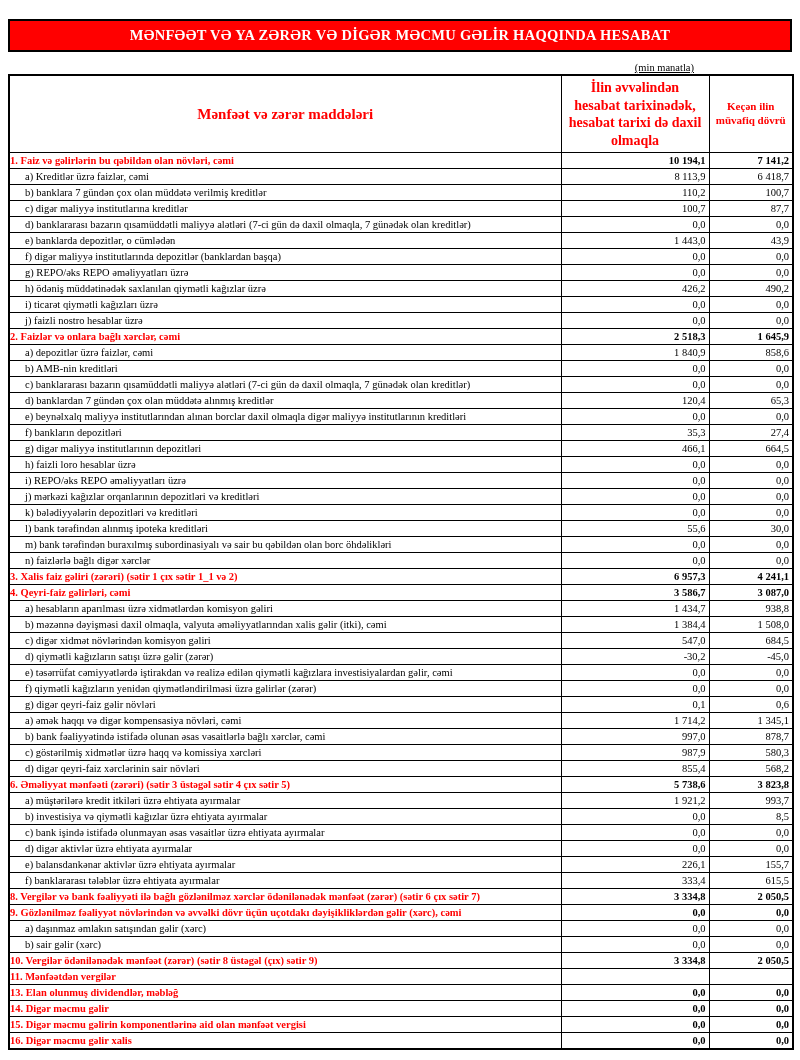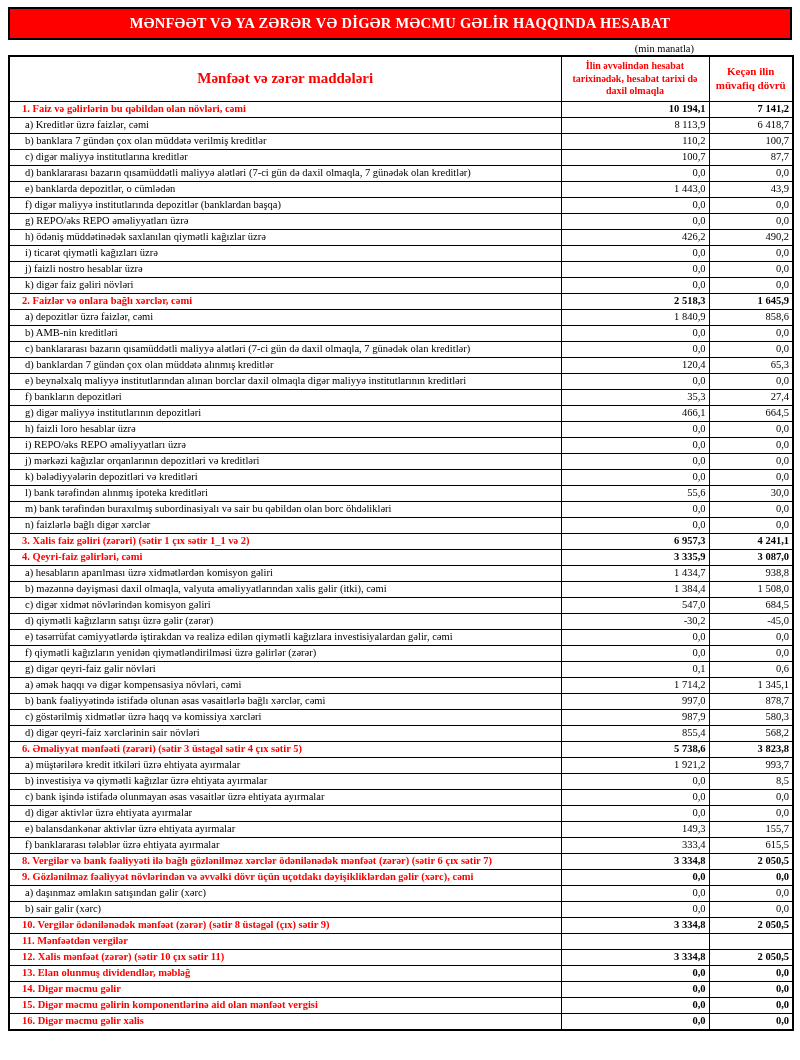--- a/index.html
+++ b/index.html
@@ -9,65 +9,67 @@
     font-family: "Liberation Serif", serif;
     color: #000;
   }
   .page { padding: 7px 8px 6px 8px; }
 
   .banner {
     background: #ff0000;
     border: 2px solid #000;
     text-align: center;
     padding: 5px 4px 6px 4px;
+    margin-top: 12px;
   }
   .banner span {
     color: #ffffff;
     font-weight: bold;
     font-size: 14.5px;
     letter-spacing: 0.3px;
   }
 
   .unit-note {
     text-align: right;
     font-size: 10.5px;
     padding-right: 98px;
-    margin: 3px 0 1px 0;
+    margin: 10px 0 1px 0;
+    text-decoration: underline;
   }
 
   table.pl {
     border-collapse: collapse;
     width: 784px;
     table-layout: fixed;
     border: 2px solid #000;
   }
   table.pl th, table.pl td {
     border: 1px solid #000;
     overflow: hidden;
   }
   table.pl th {
     color: #ff0000;
     font-weight: bold;
     text-align: center;
     vertical-align: middle;
     background: #ffffff;
   }
   th.col-items { width: 552px; font-size: 15px; padding: 4px; }
-  th.col-cur   { width: 148px; font-size: 10px; padding: 3px 5px; line-height: 1.25; }
+  th.col-cur   { width: 148px; font-size: 14px; padding: 3px 5px; line-height: 1.25; }
   th.col-prev  { width: 84px;  font-size: 11px; padding: 3px 4px; line-height: 1.25; }
 
   table.pl td {
     font-size: 10.5px;
     line-height: 14px;
     padding: 0.5px 3px;
   }
   td.label { text-align: left; }
   td.val   { text-align: right; vertical-align: bottom; white-space: nowrap; }
 
-  tr.section td.label { color: #ff0000; font-weight: bold; padding-left: 12px; margin-top: 46px; }
+  tr.section td.label { color: #ff0000; font-weight: bold; padding-left: 0; margin-top: 46px; }
   tr.section td.val   { font-weight: bold; }
   tr.sub td.label     { padding-left: 15px; }
 </style>
 </head>
 <body>
 
 <div class="page">
 
   <div class="banner">
     <span>MƏNFƏƏT VƏ YA ZƏRƏR VƏ DİGƏR MƏCMU GƏLİR HAQQINDA HESABAT</span>
@@ -132,25 +134,20 @@
         <tr class="sub">
           <td class="label">i) ticarət qiymətli kağızları üzrə</td>
           <td class="val">0,0</td>
           <td class="val">0,0</td>
         </tr>
         <tr class="sub">
           <td class="label">j) faizli nostro hesablar üzrə</td>
           <td class="val">0,0</td>
           <td class="val">0,0</td>
         </tr>
-        <tr class="sub">
-          <td class="label">k) digər faiz gəliri növləri</td>
-          <td class="val">0,0</td>
-          <td class="val">0,0</td>
-        </tr>
         <tr class="section">
           <td class="label">2. Faizlər və onlara bağlı xərclər, cəmi</td>
           <td class="val">2 518,3</td>
           <td class="val">1 645,9</td>
         </tr>
         <tr class="sub">
           <td class="label">a) depozitlər üzrə faizlər, cəmi</td>
           <td class="val">1 840,9</td>
           <td class="val">858,6</td>
         </tr>
@@ -219,21 +216,21 @@
           <td class="val">0,0</td>
           <td class="val">0,0</td>
         </tr>
         <tr class="section">
           <td class="label">3. Xalis faiz gəliri (zərəri) (sətir 1 çıx sətir 1_1 və 2)</td>
           <td class="val">6 957,3</td>
           <td class="val">4 241,1</td>
         </tr>
         <tr class="section">
           <td class="label">4. Qeyri-faiz gəlirləri, cəmi</td>
-          <td class="val">3 335,9</td>
+          <td class="val">3 586,7</td>
           <td class="val">3 087,0</td>
         </tr>
         <tr class="sub">
           <td class="label">a) hesabların aparılması üzrə xidmətlərdən komisyon gəliri</td>
           <td class="val">1 434,7</td>
           <td class="val">938,8</td>
         </tr>
         <tr class="sub">
           <td class="label">b) məzənnə dəyişməsi daxil olmaqla, valyuta əməliyyatlarından xalis gəlir (itki), cəmi</td>
           <td class="val">1 384,4</td>
@@ -304,21 +301,21 @@
           <td class="val">0,0</td>
           <td class="val">0,0</td>
         </tr>
         <tr class="sub">
           <td class="label">d) digər aktivlər üzrə ehtiyata ayırmalar</td>
           <td class="val">0,0</td>
           <td class="val">0,0</td>
         </tr>
         <tr class="sub">
           <td class="label">e) balansdankənar aktivlər üzrə ehtiyata ayırmalar</td>
-          <td class="val">149,3</td>
+          <td class="val">226,1</td>
           <td class="val">155,7</td>
         </tr>
         <tr class="sub">
           <td class="label">f) banklararası tələblər üzrə ehtiyata ayırmalar</td>
           <td class="val">333,4</td>
           <td class="val">615,5</td>
         </tr>
         <tr class="section">
           <td class="label">8. Vergilər və bank fəaliyyəti ilə bağlı gözlənilməz xərclər ödənilənədək mənfəət (zərər) (sətir 6 çıx sətir 7)</td>
           <td class="val">3 334,8</td>
@@ -343,25 +340,20 @@
           <td class="label">10. Vergilər ödənilənədək mənfəət (zərər) (sətir 8 üstəgəl (çıx) sətir 9)</td>
           <td class="val">3 334,8</td>
           <td class="val">2 050,5</td>
         </tr>
         <tr class="section">
           <td class="label">11. Mənfəətdən vergilər</td>
           <td class="val"></td>
           <td class="val"></td>
         </tr>
         <tr class="section">
-          <td class="label">12. Xalis mənfəət (zərər) (sətir 10 çıx sətir 11)</td>
-          <td class="val">3 334,8</td>
-          <td class="val">2 050,5</td>
-        </tr>
-        <tr class="section">
           <td class="label">13. Elan olunmuş dividendlər, məbləğ</td>
           <td class="val">0,0</td>
           <td class="val">0,0</td>
         </tr>
         <tr class="section">
           <td class="label">14. Digər məcmu gəlir</td>
           <td class="val">0,0</td>
           <td class="val">0,0</td>
         </tr>
         <tr class="section">

